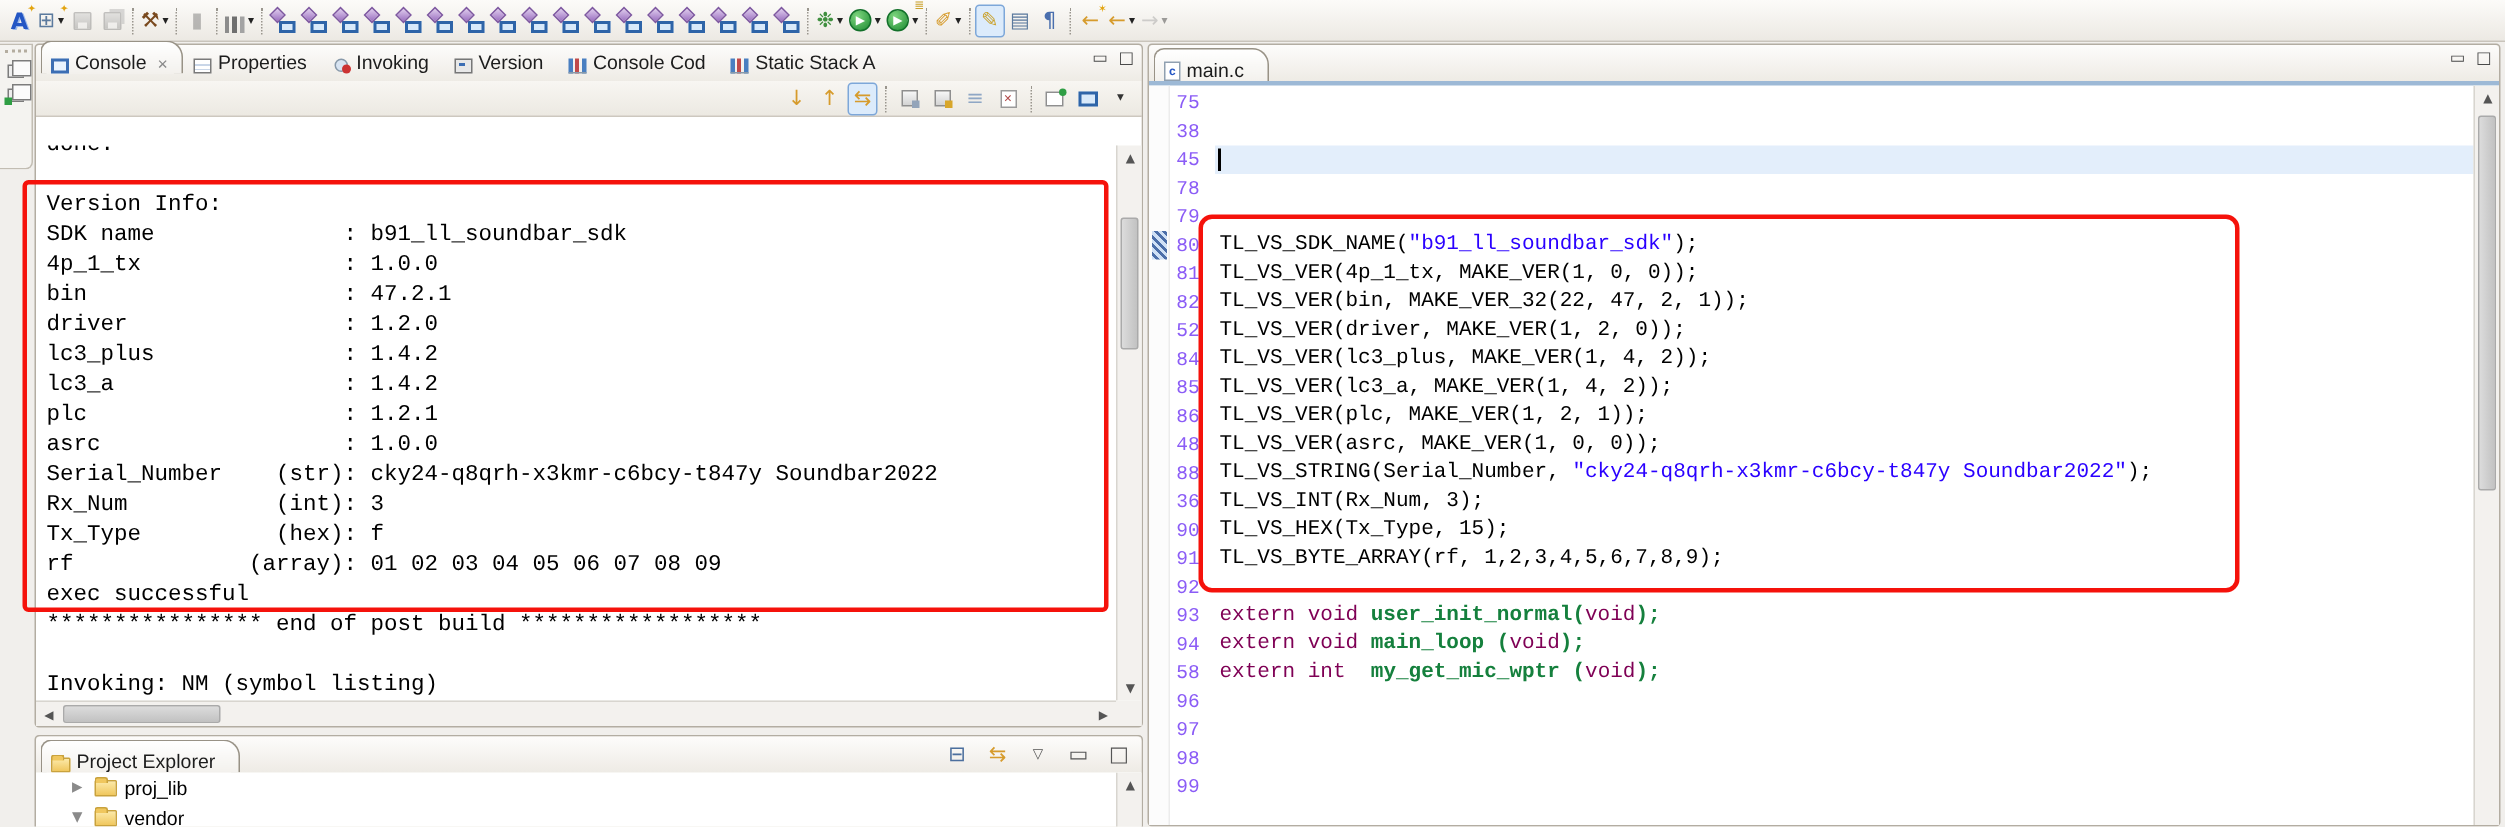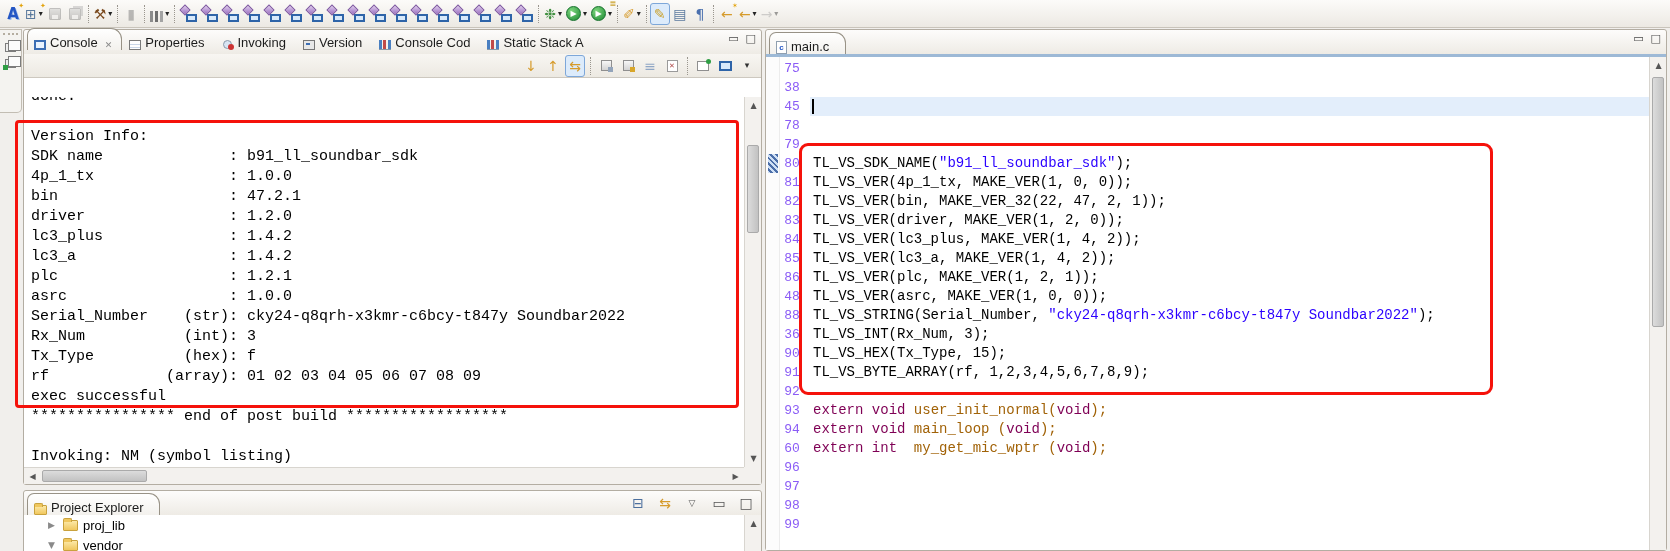--- a/index.html
+++ b/index.html
@@ -134,21 +134,21 @@
     border-right:1px solid #ececec; }
   .chmark { position:absolute; left:2px; width:10px; height:19px;
     background:repeating-linear-gradient(45deg,#cfe0f5 0 2px,#4b6ea9 2px 4px); }
   .numruler { position:absolute; left:15px; top:2px; width:26px; color:#8b5cf6;
     font:13px/19px "Liberation Mono","DejaVu Sans Mono",monospace; text-align:center; padding-right:4px; }
   .codearea { position:absolute; left:44px; top:2px; right:17px;
     font:14px/19px "Liberation Mono","DejaVu Sans Mono",monospace; white-space:pre; color:#000; }
   .row { height:19px; position:relative; padding-left:3px; }
   .row.cur { background:#e3eefb; }
   .caret { position:absolute; left:2px; top:2px; width:2px; height:15px; background:#000; }
-  .sp { color:#000; } .ss { color:#2a00ff; } .sk { color:#7f0055; font-weight:normal; } .sb { color:#a16207; font-weight:normal; }
+  .sp { color:#000; } .ss { color:#2a00ff; } .sk { color:#7f0055; font-weight:normal; } .sb { color:#15803d; font-weight:bold; }
   .evscroll { position:absolute; right:0; top:0; bottom:0; width:17px; background:#f3f1ee; border-left:1px solid #d8d5cf; }
 
   
   .redbox { position:absolute; border:3px solid #f5120b; pointer-events:none; z-index:60; }
   #redbox-console { left:15px; top:120px; width:724px; height:288px; border-radius:4px; }
   #redbox-editor { left:799px; top:143px; width:694px; height:252px; border-radius:9px; }
 </style>
 </head>
 <body>
 
@@ -473,33 +473,33 @@
     </div>
     <div class="numruler" id="numruler">
         <div>75</div>
         <div>38</div>
         <div>45</div>
         <div>78</div>
         <div>79</div>
         <div>80</div>
         <div>81</div>
         <div>82</div>
-        <div>83</div>
+        <div>52</div>
         <div>84</div>
         <div>85</div>
         <div>86</div>
         <div>48</div>
         <div>88</div>
         <div>36</div>
         <div>90</div>
         <div>91</div>
         <div>92</div>
         <div>93</div>
         <div>94</div>
-        <div>60</div>
+        <div>58</div>
         <div>96</div>
         <div>97</div>
         <div>98</div>
         <div>99</div>
       </div>
     <div class="codearea" id="codearea"><div class="row"></div><div class="row"></div><div class="row cur"><span class="caret"></span></div><div class="row"></div><div class="row"></div><div class="row"><span class="sp">TL_VS_SDK_NAME(</span><span class="ss">"b91_ll_soundbar_sdk"</span><span class="sp">);</span></div><div class="row"><span class="sp">TL_VS_VER(4p_1_tx, MAKE_VER(1, 0, 0));</span></div><div class="row"><span class="sp">TL_VS_VER(bin, MAKE_VER_32(22, 47, 2, 1));</span></div><div class="row"><span class="sp">TL_VS_VER(driver, MAKE_VER(1, 2, 0));</span></div><div class="row"><span class="sp">TL_VS_VER(lc3_plus, MAKE_VER(1, 4, 2));</span></div><div class="row"><span class="sp">TL_VS_VER(lc3_a, MAKE_VER(1, 4, 2));</span></div><div class="row"><span class="sp">TL_VS_VER(plc, MAKE_VER(1, 2, 1));</span></div><div class="row"><span class="sp">TL_VS_VER(asrc, MAKE_VER(1, 0, 0));</span></div><div class="row"><span class="sp">TL_VS_STRING(Serial_Number, </span><span class="ss">"cky24-q8qrh-x3kmr-c6bcy-t847y Soundbar2022"</span><span class="sp">);</span></div><div class="row"><span class="sp">TL_VS_INT(Rx_Num, 3);</span></div><div class="row"><span class="sp">TL_VS_HEX(Tx_Type, 15);</span></div><div class="row"><span class="sp">TL_VS_BYTE_ARRAY(rf, 1,2,3,4,5,6,7,8,9);</span></div><div class="row"></div><div class="row"><span class="sk">extern</span><span class="sb"> </span><span class="sk">void</span><span class="sb"> user_init_normal(</span><span class="sk">void</span><span class="sb">);</span></div><div class="row"><span class="sk">extern</span><span class="sb"> </span><span class="sk">void</span><span class="sb"> main_loop (</span><span class="sk">void</span><span class="sb">);</span></div><div class="row"><span class="sk">extern</span><span class="sb"> </span><span class="sk">int</span><span class="sb">  my_get_mic_wptr (</span><span class="sk">void</span><span class="sb">);</span></div><div class="row"></div><div class="row"></div><div class="row"></div><div class="row"></div></div>
     <div class="evscroll">
       <span class="sbtn" style="top:1px;left:1px">▲</span>
       <span class="thumb" style="left:2px;right:2px;top:20px;height:250px"></span>
     </div>

